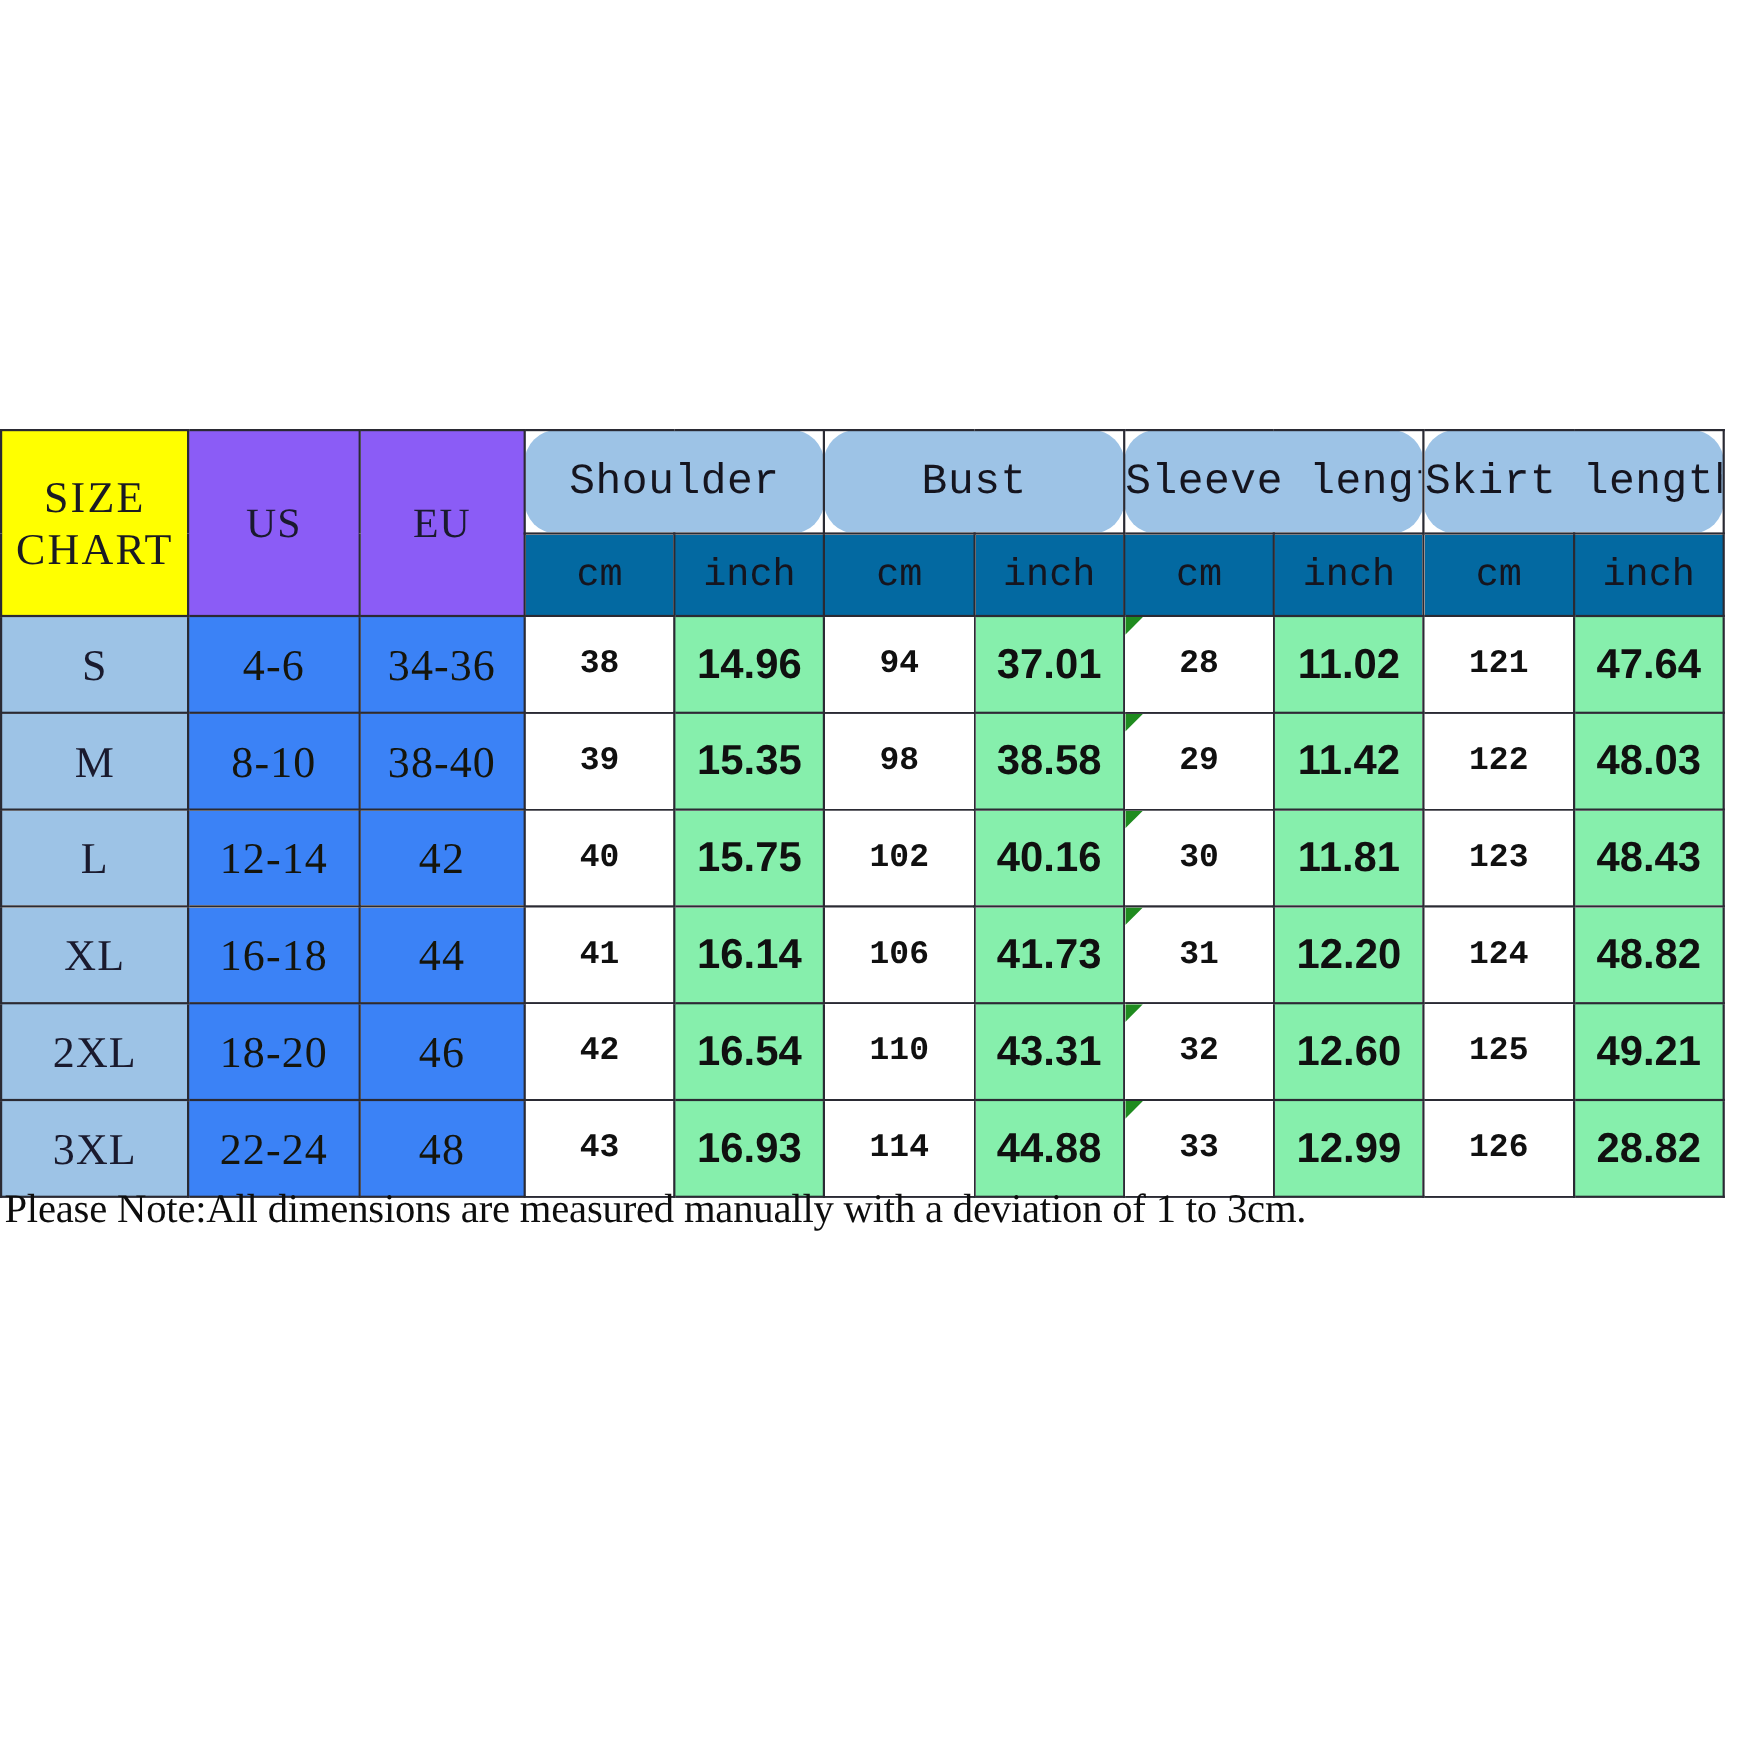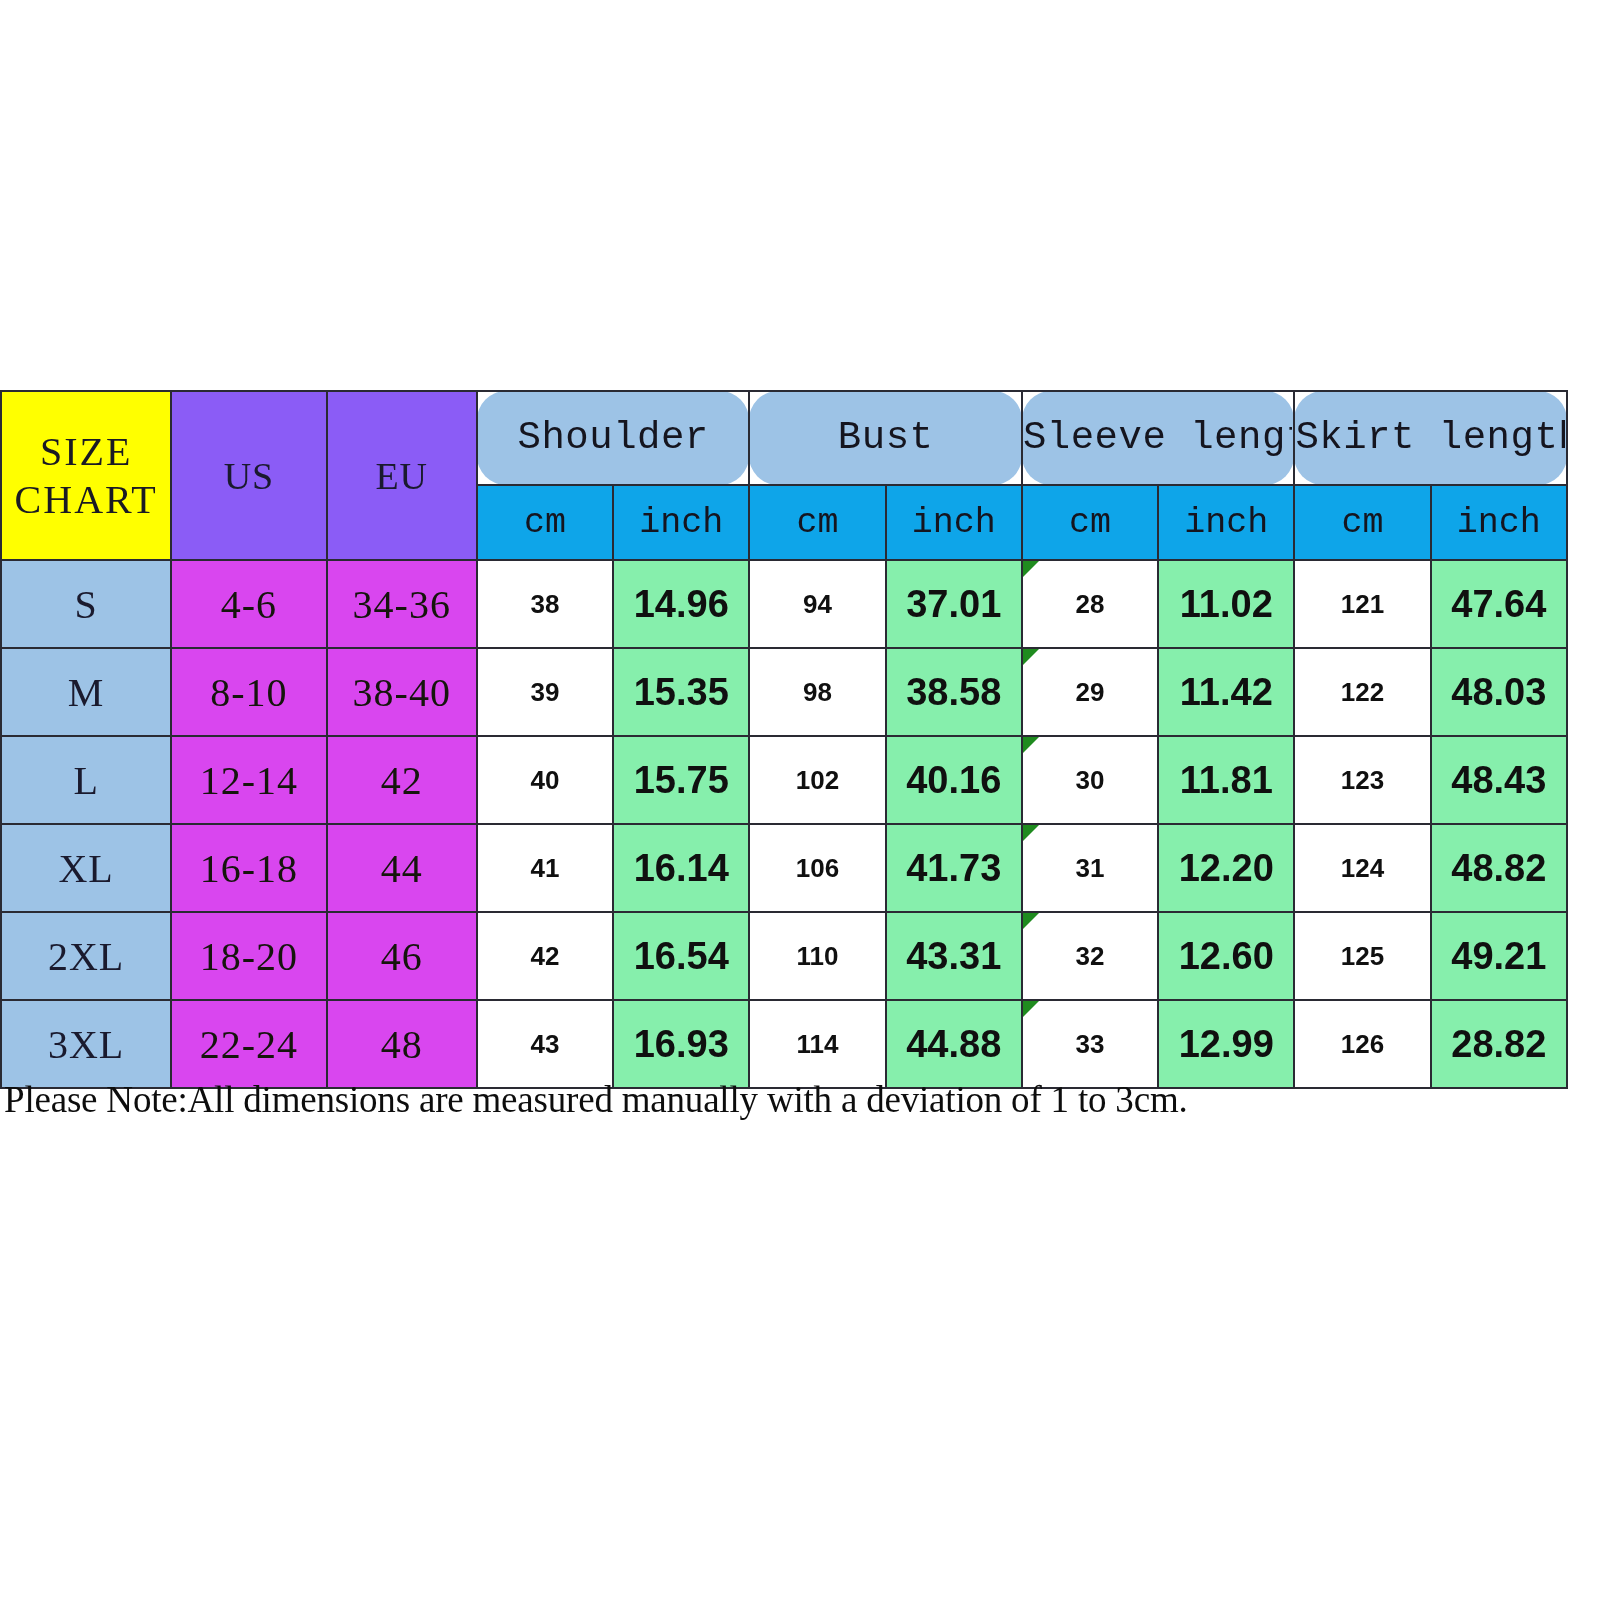--- a/index.html
+++ b/index.html
@@ -77,52 +77,52 @@
     background: #9dc3e6;
     color: #15151f;
     font-family: "Liberation Mono", monospace;
     font-size: 39px;
     letter-spacing: 0.5px;
     height: 92px;
     border-radius: 29px;
   }
 
   .cell-unit {
-    background: #0ea5e9;
+    background: #0369a1;
     color: #15151f;
     font-family: "Liberation Mono", monospace;
     font-size: 35px;
     height: 73px;
   }
 
   
   tr.data-row > td { height: 86px; }
 
   .cell-sizelabel {
     background: #9dc3e6;
     color: #1a1a2e;
     font-family: "Liberation Serif", serif;
     font-size: 40px;
     letter-spacing: 1px;
   }
 
   .cell-intl {
-    background: #d946ef;
+    background: #3b82f6;
     color: #15150c;
     font-family: "Liberation Serif", serif;
     font-size: 40px;
     letter-spacing: 1px;
   }
 
   .cell-cm {
     background: #ffffff;
     color: #101010;
-    font-family: Liberation Sans, sans-serif;
+    font-family: Liberation Mono, monospace;
     font-weight: bold;
-    font-size: 26px;
+    font-size: 30px;
     position: relative;
   }
 
   .cell-inch {
     background: #86efac;
     color: #101010;
     font-family: "Liberation Sans", sans-serif;
     font-weight: bold;
     font-size: 38px;
   }

